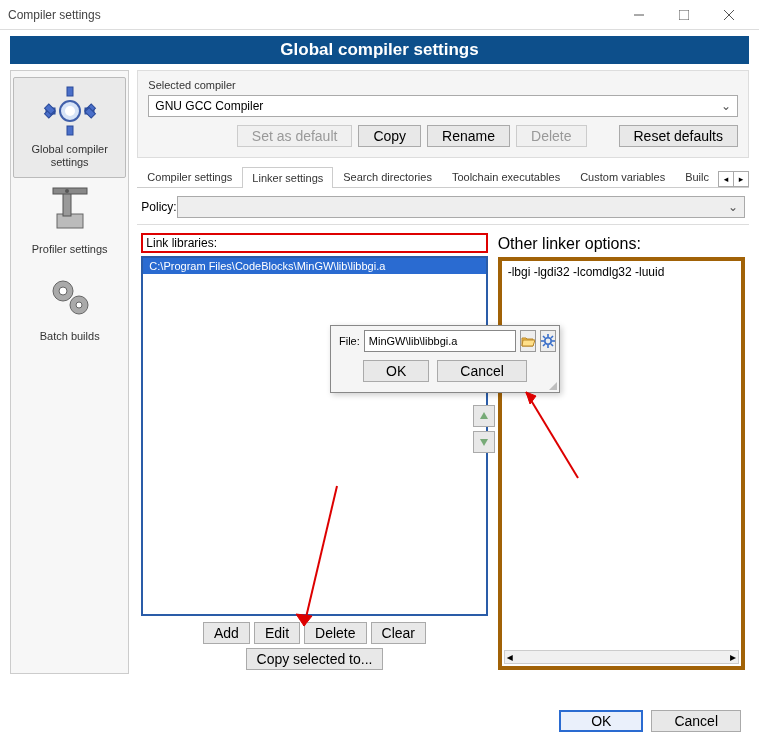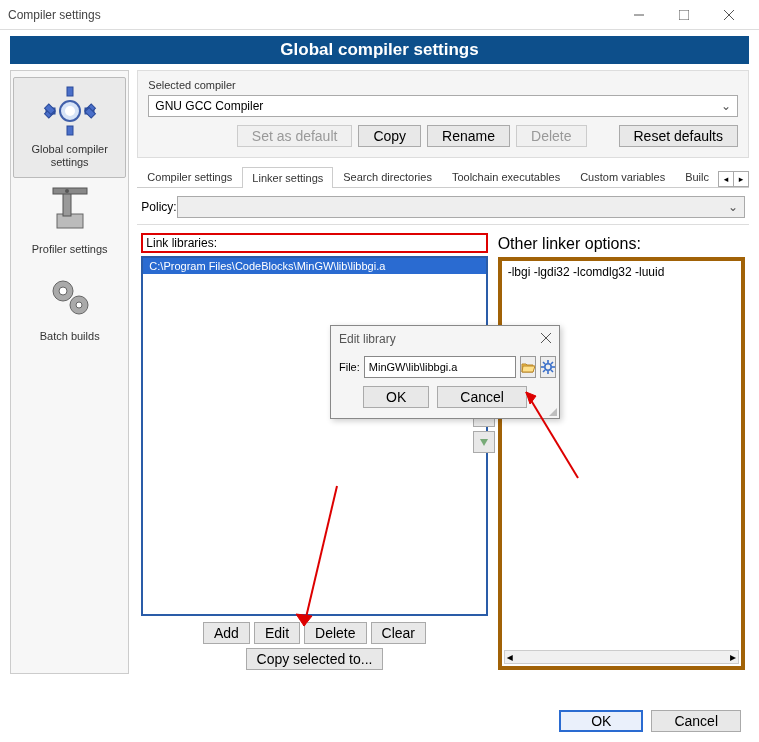--- a/index.html
+++ b/index.html
@@ -235,29 +235,20 @@
             </div>
         </div>
       </div>
 
     </div>
 
   </div>
 </div>
 
 <div class="edit-dialog">
-  <div class="dlg-title">
-    <span>Edit library</span>
-    <span>
-      <svg width="10" height="10">
-          <line x1="0" y1="0" x2="10" y2="10" stroke="#555"></line>
-          <line x1="10" y1="0" x2="0" y2="10" stroke="#555"></line>
-        </svg>
-    </span>
-  </div>
   <div class="dlg-body">
     <div class="dlg-row">
       <label>File:</label>
       <input type="text" value="MinGW\lib\libbgi.a" style="">
       <div class="iconbtn">
         <svg width="14" height="12">
           <path d="M1 3 h4 l1 1 h6 v7 h-11 z" fill="#f4c049" stroke="#b8862b"></path>
           <path d="M2 5 h12 l-2 6 h-11 z" fill="#ffe08a" stroke="#b8862b"></path>
         </svg>
       </div>

